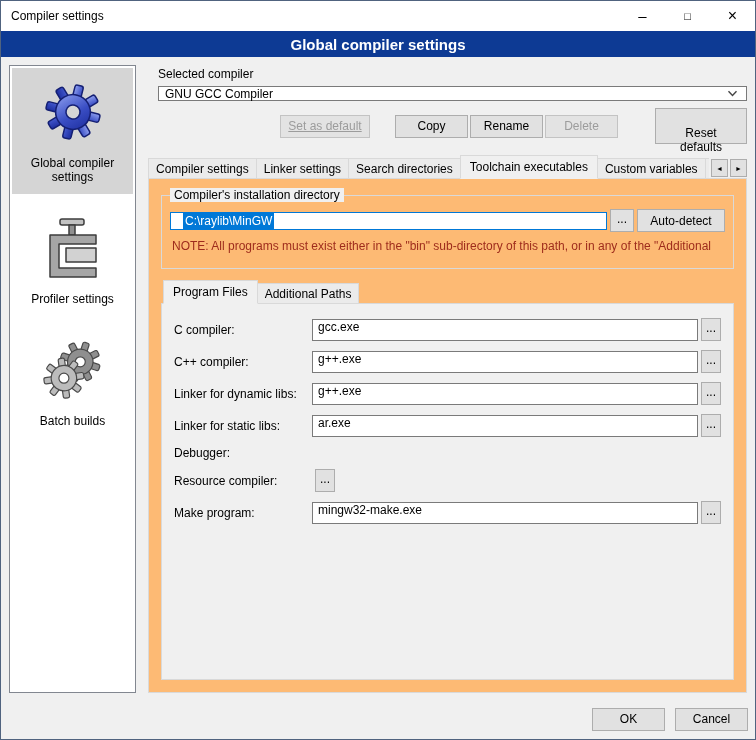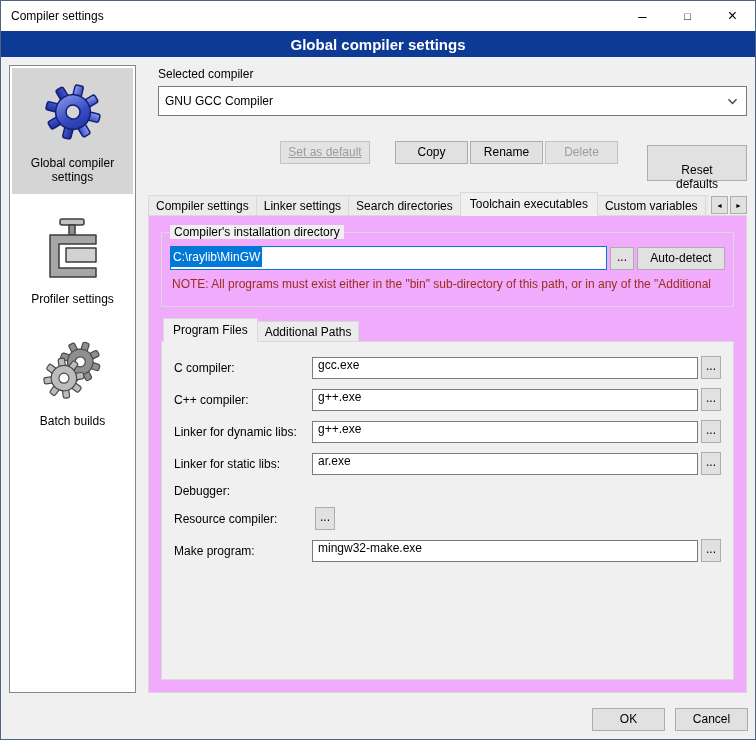--- a/index.html
+++ b/index.html
@@ -44,37 +44,37 @@
     display: flex; flex-direction: column; align-items: center;
     padding: 8px 2px 10px; margin-bottom: 10px; text-align: center;
   }
   .side-item.selected { background: #d5d5d5; }
   .side-icon { height: 72px; display: flex; align-items: center; justify-content: center; margin-bottom: 8px; }
   .side-label { line-height: 1.18; }
   
   .main { flex: 1; min-width: 0; display: flex; flex-direction: column; }
   .sec-label { margin: 2px 0 5px 12px; }
   .combo {
-    margin-left: 12px; height: 30px; background: #fff;
+    margin-left: 12px; height: 15px; background: #fff;
     border: 1px solid #7a7a7a; display: flex; align-items: center;
     padding: 0 8px 0 6px; gap: 6px;
   }
   .combo-text { flex: 1; white-space: nowrap; overflow: hidden; }
   .chev { flex: 0 0 auto; }
   .btnrow { margin-left: 12px; margin-top: 7px; display: flex; align-items: center; }
   .btn {
     height: 23px; background: #e1e1e1; border: 1px solid #adadad;
     font-family: inherit; font-size: 12px; color: #000; padding: 0 10px;
   }
   .btn:disabled { color: #9c9c9c; border-color: #c3c3c3; background: #e3e3e3; }
   .b-setdefault { margin-left: 122px; width: 90px; padding: 0; text-decoration: underline; }
   .b-copy    { margin-left: 25px; width: 73px; padding: 0; }
   .b-rename  { margin-left: 2px;  width: 73px; padding: 0; }
   .b-delete  { margin-left: 2px;  width: 73px; padding: 0; }
-  .b-reset   { margin-left: auto; width: 100px; padding: 17px; margin-top: 22px; }
+  .b-reset   { margin-left: auto; width: 92px; padding: 17px; }
   
   .tabstrip {
     display: flex; align-items: flex-end; margin-top: 11px;
     margin-bottom: -1px; position: relative; z-index: 2; flex: 0 0 auto; margin-left: 2px;
   }
   .tabs-clip { display: flex; align-items: flex-end; overflow: hidden; flex: 1; }
   .tab {
     flex: 0 0 auto; height: 21px; display: flex; align-items: center;
     padding: 0 7px; background: #ebebeb; border: 1px solid #d9d9d9;
     white-space: nowrap; margin-right: -1px; cursor: default;
@@ -84,29 +84,29 @@
     position: relative; z-index: 3; padding: 0 9px;
   }
   .tab-arrows { display: flex; gap: 2px; margin-left: 2px; padding-bottom: 2px; }
   .arrow-btn {
     width: 17px; height: 18px; padding: 0; font-size: 7px; line-height: 1;
     background: #e1e1e1; border: 1px solid #adadad; font-family: inherit;
     display: flex; align-items: center; justify-content: center;
   }
   
   .panel {
-    flex: 1; min-height: 0; border: 1px solid #d9d9d9; background: #f0abfc;
+    flex: 1; min-height: 0; border: 1px solid #d9d9d9; background: #fdba74;
     padding: 10px 12px 12px; display: flex; flex-direction: column; margin-left: 2px;
   }
   .group { position: relative; border: 1px solid #d9d9d9; margin-top: 6px; padding: 13px 8px 6px; flex: 0 0 auto; }
   .group-label { position: absolute; top: -8px; left: 8px; background: #f0f0f0; padding: 0 4px; }
   .pathrow { display: flex; align-items: center; }
   .path-input {
-    flex: 1; height: 24px; border: 1px solid #0078d7; background: #fff;
-    display: flex; align-items: flex-start; padding: 0 0; overflow: hidden;
+    flex: 1; height: 18px; border: 1px solid #0078d7; background: #fff;
+    display: flex; align-items: center; padding: 0 12px; overflow: hidden;
   }
   .path-sel { background: #0078d7; color: #fff; padding: 2px 2px; line-height: 16px; white-space: nowrap; }
   .browse { width: 24px; padding: 0 0 3px 0; margin-left: 3px; line-height: 1; }
   .autodetect { width: 88px; padding: 0; margin-left: 3px; }
   .note { margin: 7px 2px 9px; color: #9e2c1c; white-space: nowrap; overflow: hidden; }
   .subpanel {
     flex: 1; min-height: 0; border: 1px solid #d9d9d9; background: #f0f0f0;
     padding: 14px 12px 10px;
   }
   .frow { display: flex; align-items: center; margin-bottom: 9px; }

